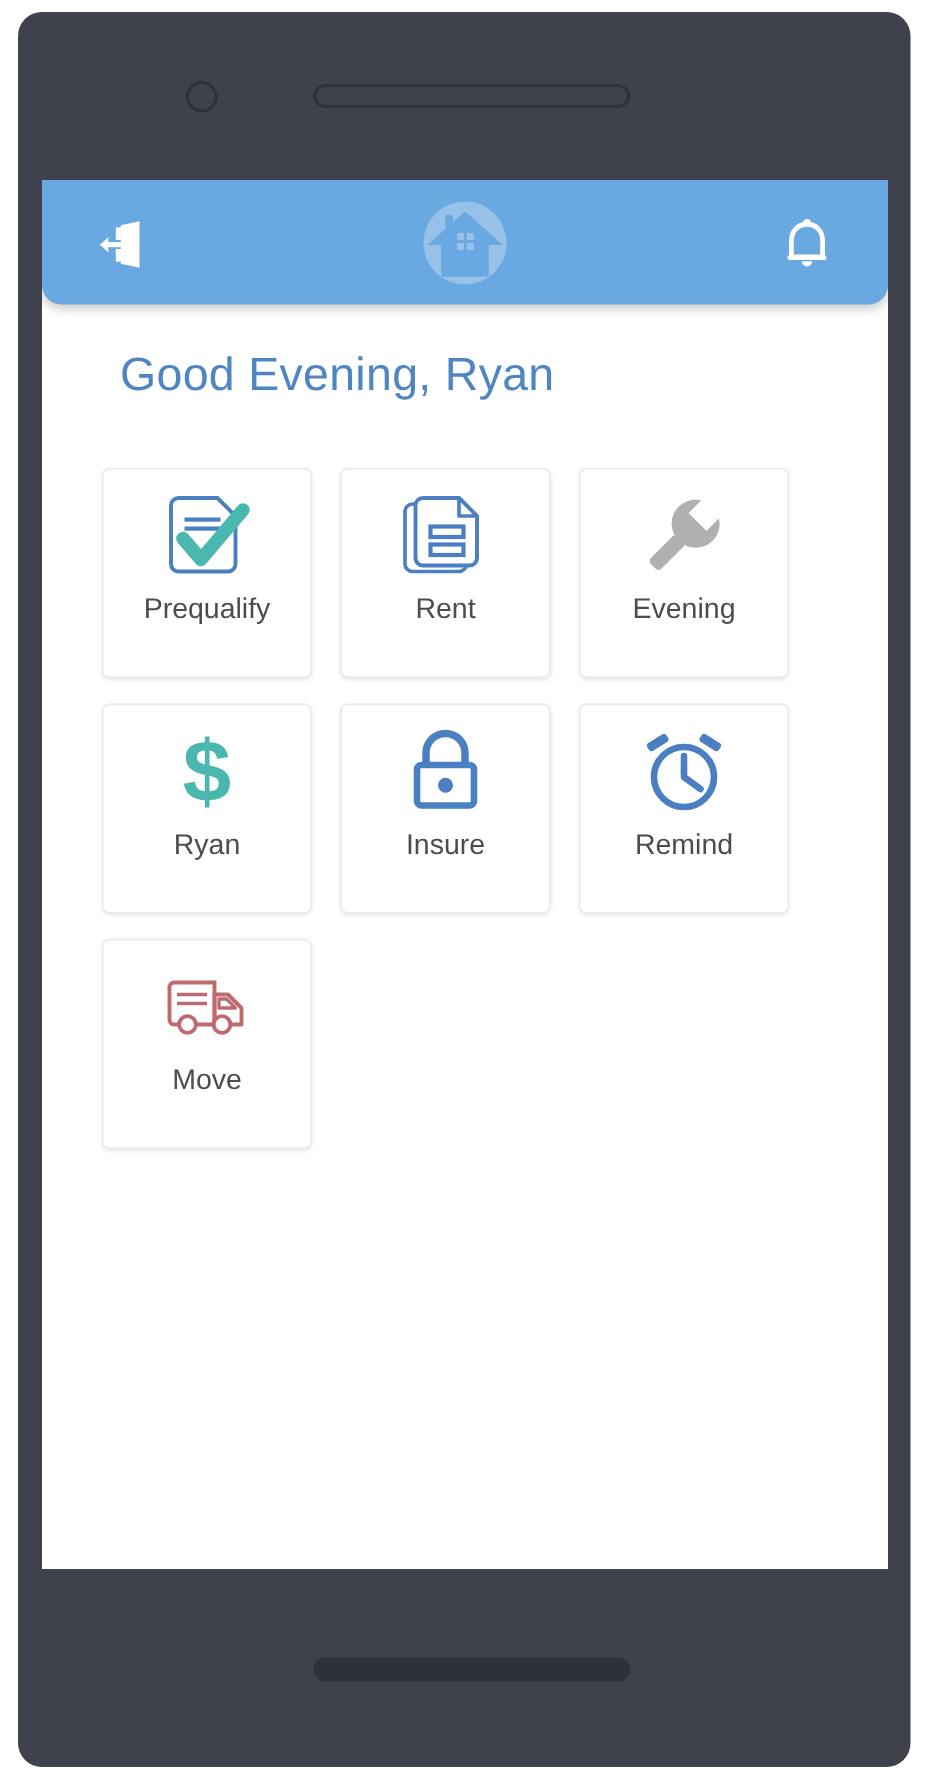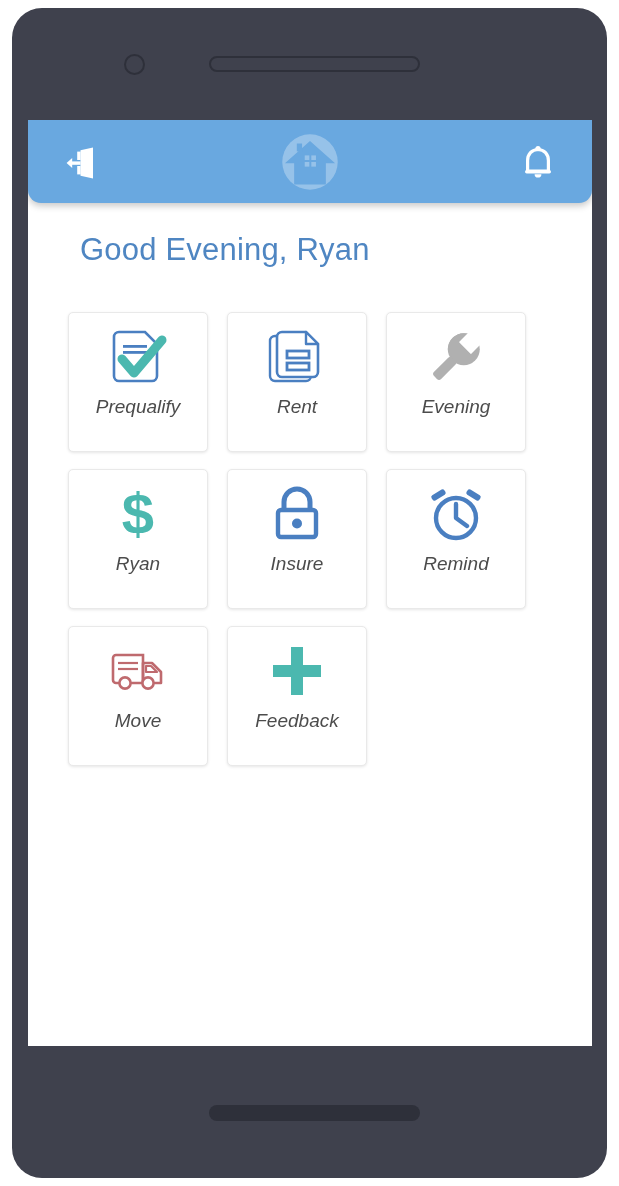--- a/index.html
+++ b/index.html
@@ -15,21 +15,21 @@
   }
 
   
   .device {
     position: absolute;
     left: 12px;
     top: 8px;
     width: 595px;
     height: 1170px;
     background: #3f414d;
-    border-radius: 30px;
+    border-radius: 16px;
     box-sizing: border-box;
   }
 
   .camera {
     position: absolute;
     left: 112px;
     top: 46px;
     width: 21px;
     height: 21px;
     border-radius: 50%;
@@ -152,21 +152,20 @@
     justify-content: center;
     padding-top: 6px;
     box-sizing: border-box;
   }
   .tile-label {
     font-size: 19px;
     color: #4c4c4c;
     text-align: center;
     line-height: 1;
     margin-top: 2px;
-    font-style: italic;
   }
 </style>
 </head>
 <body>
 
 <div class="device">
 
   <div class="camera"></div>
   <div class="speaker"></div>
   <div class="home-bar"></div>
@@ -295,25 +294,16 @@
             <path d="M39 26 h5 l6 6 h-11 z" fill="none" stroke="#bf6a6e" stroke-width="2.2" stroke-linejoin="round"></path>
             <line x1="11" y1="23" x2="31" y2="23" stroke="#bf6a6e" stroke-width="2.2"></line>
             <line x1="11" y1="29" x2="31" y2="29" stroke="#bf6a6e" stroke-width="2.2"></line>
             <circle cx="18" cy="43" r="5.6" fill="#ffffff" stroke="#bf6a6e" stroke-width="2.6"></circle>
             <circle cx="41" cy="43" r="5.6" fill="#ffffff" stroke="#bf6a6e" stroke-width="2.6"></circle>
           </svg>
         </div>
         <div class="tile-label">Move</div>
       </div>
 
-      <div class="tile">
-        <div class="tile-icon">
-          <svg width="62" height="62" viewBox="0 0 62 62">
-            <rect x="25" y="7" width="12" height="48" fill="#4bb8af"></rect>
-            <rect x="7" y="25" width="48" height="12" fill="#4bb8af"></rect>
-          </svg>
-        </div>
-        <div class="tile-label">Feedback</div>
-      </div>
 
     </div>
   </div>
 </div>
 
 </body></html>

